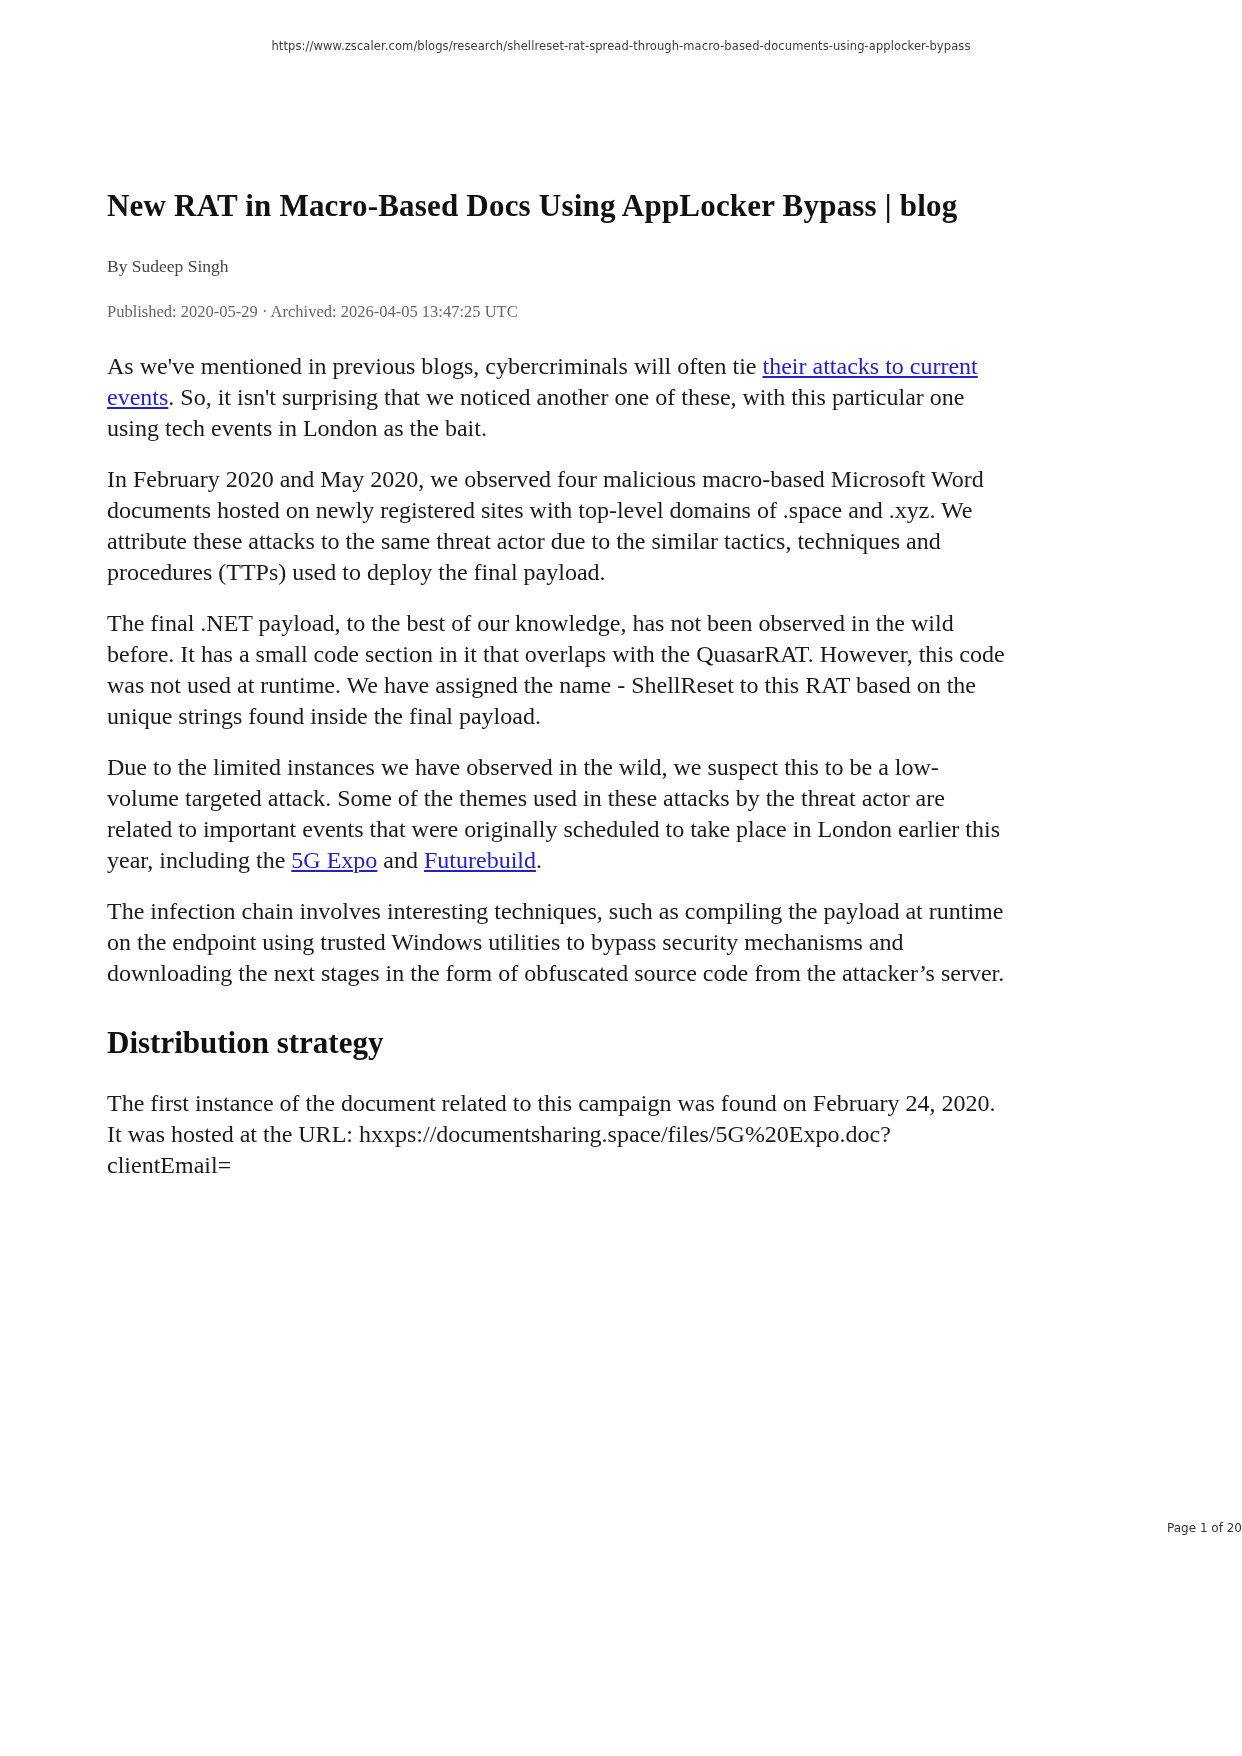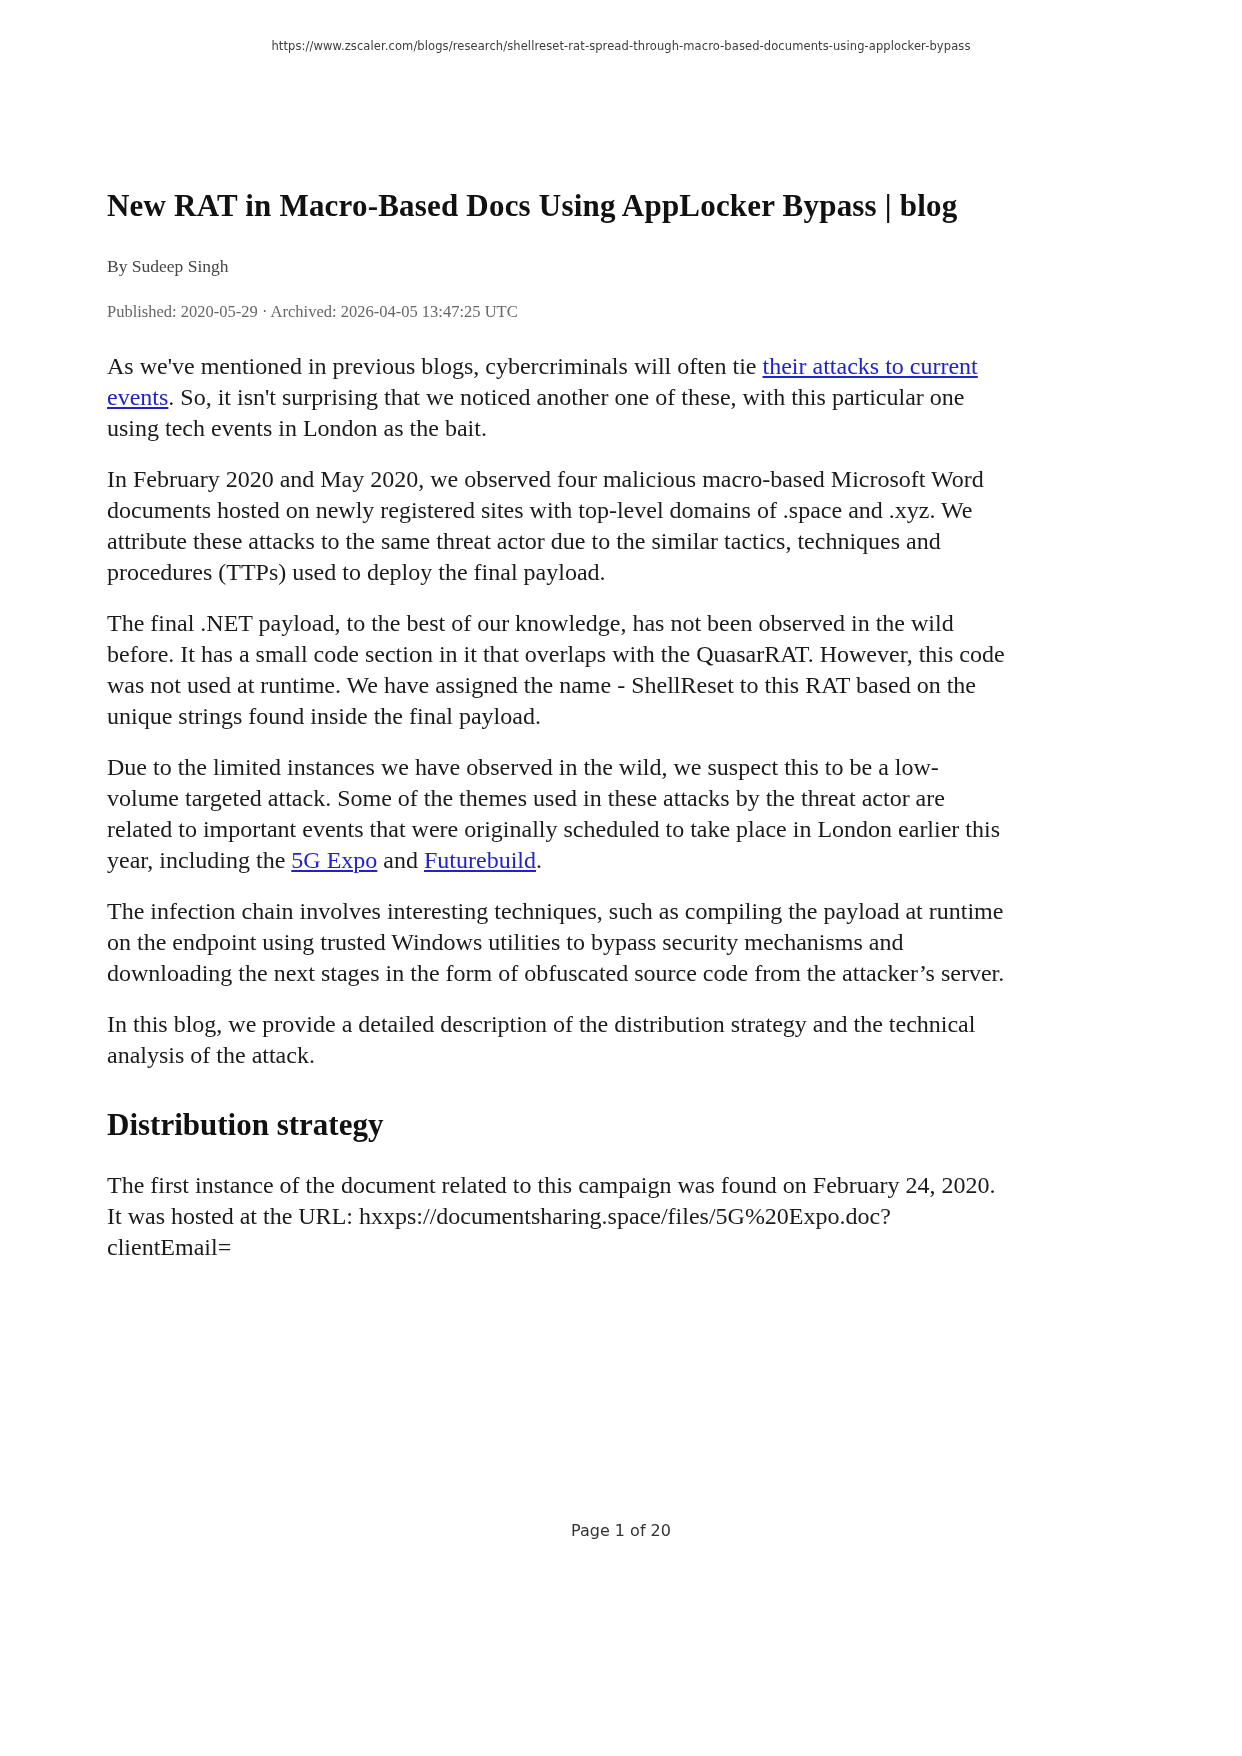--- a/index.html
+++ b/index.html
@@ -60,23 +60,23 @@
   }
   h2.section {
     font-size:31px;
     font-weight:bold;
     color:#111111;
     margin:36px 0 27px 0;
   }
   .footer {
     position:absolute;
     top:1521px; left:0; right:0;
-    text-align:center;
+    text-align:right;
     font-family:"DejaVu Sans", sans-serif;
-    font-size:16px;
+    font-size:12px;
     color:#333333;
   }
 </style>
 </head>
 <body>
 
 <div class="page">
 
   <div class="url-header">https://www.zscaler.com/blogs/research/shellreset-rat-spread-through-macro-based-documents-using-applocker-bypass</div>
 
@@ -91,21 +91,20 @@
     <p class="body"><span>As we've mentioned in previous blogs, cybercriminals will often tie </span><a href="#" class="link">their attacks to current events</a><span>. So, it isn't surprising that we noticed another one of these, with this particular one using tech events in London as the bait.</span></p>
 
     <p class="body">In February 2020 and May 2020, we observed four malicious macro-based Microsoft Word documents hosted on newly registered sites with top-level domains of .space and .xyz. We attribute these attacks to the same threat actor due to the similar tactics, techniques and procedures (TTPs) used to deploy the final payload.</p>
 
     <p class="body">The final .NET payload, to the best of our knowledge, has not been observed in the wild before. It has a small code section in it that overlaps with the QuasarRAT. However, this code was not used at runtime. We have assigned the name - ShellReset to this RAT based on the unique strings found inside the final payload.</p>
 
     <p class="body"><span>Due to the limited instances we have observed in the wild, we suspect this to be a low-volume targeted attack. Some of the themes used in these attacks by the threat actor are related to important events that were originally scheduled to take place in London earlier this year, including the </span><a href="#" class="link">5G Expo</a><span> and </span><a href="#" class="link">Futurebuild</a><span>.</span></p>
 
     <p class="body">The infection chain involves interesting techniques, such as compiling the payload at runtime on the endpoint using trusted Windows utilities to bypass security mechanisms and downloading the next stages in the form of obfuscated source code from the attacker’s server.</p>
 
-    <p class="body">In this blog, we provide a detailed description of the distribution strategy and the technical analysis of the attack.</p>
 
     <h2 class="section">Distribution strategy</h2>
 
     <p class="body">The first instance of the document related to this campaign was found on February 24, 2020. It was hosted at the URL: hxxps://documentsharing.space/files/5G%20Expo.doc?clientEmail=</p>
 
 
 
 
   </article>
 

